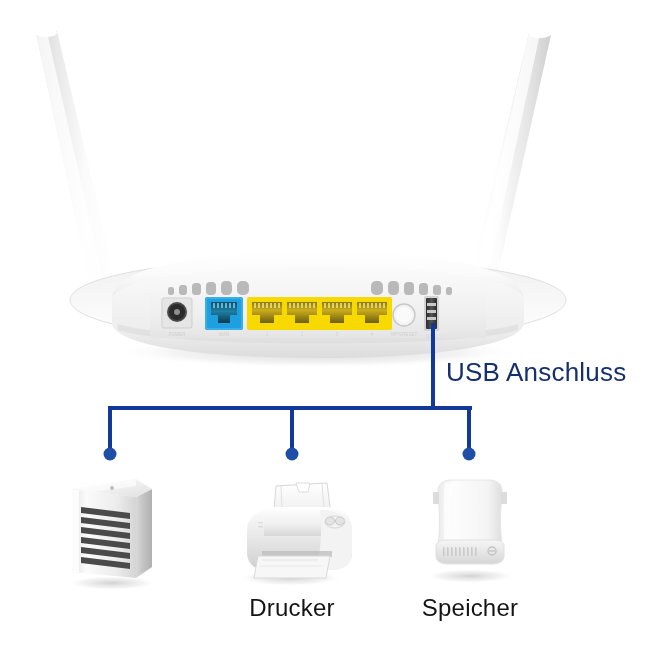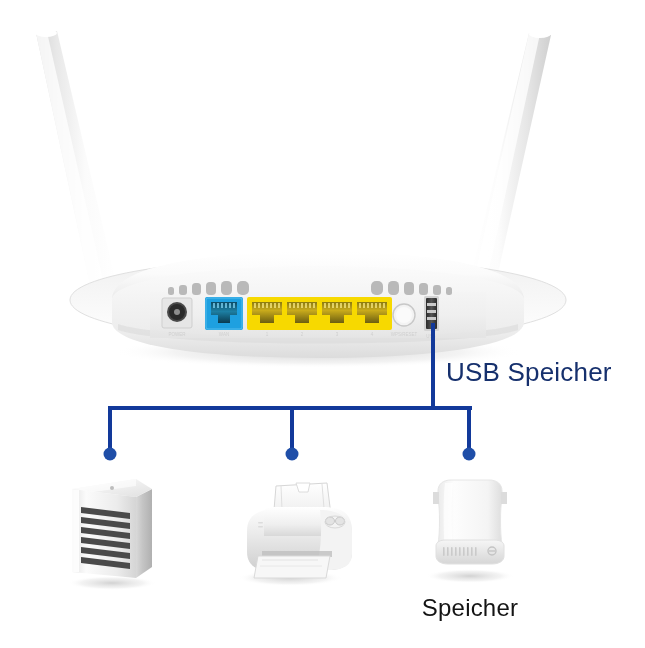--- a/index.html
+++ b/index.html
@@ -448,19 +448,20 @@
         <rect x="467" y="547" width="1.6" height="9" rx=".8"></rect>
         <rect x="471" y="547" width="1.6" height="9" rx=".8"></rect>
         <rect x="475" y="547" width="1.6" height="9" rx=".8"></rect>
       </g>
 
       <circle cx="492" cy="551" r="4" fill="none" stroke="#c4c4c4" stroke-width="1.4"></circle>
       <path d="M 489 551 h6" stroke="#c4c4c4" stroke-width="1.4"></path>
     </g>
   </svg>
 
-  <div class="lbl" id="usb-callout-label">USB Speicher</div>
-
-
+  <div class="lbl" id="usb-callout-label">USB Anschluss</div>
+
+
+  <div class="dev-label" id="label-printer">Drucker</div>
 
   <div class="dev-label" id="label-storage">Speicher</div>
 
 </div>
 
 </body></html>

